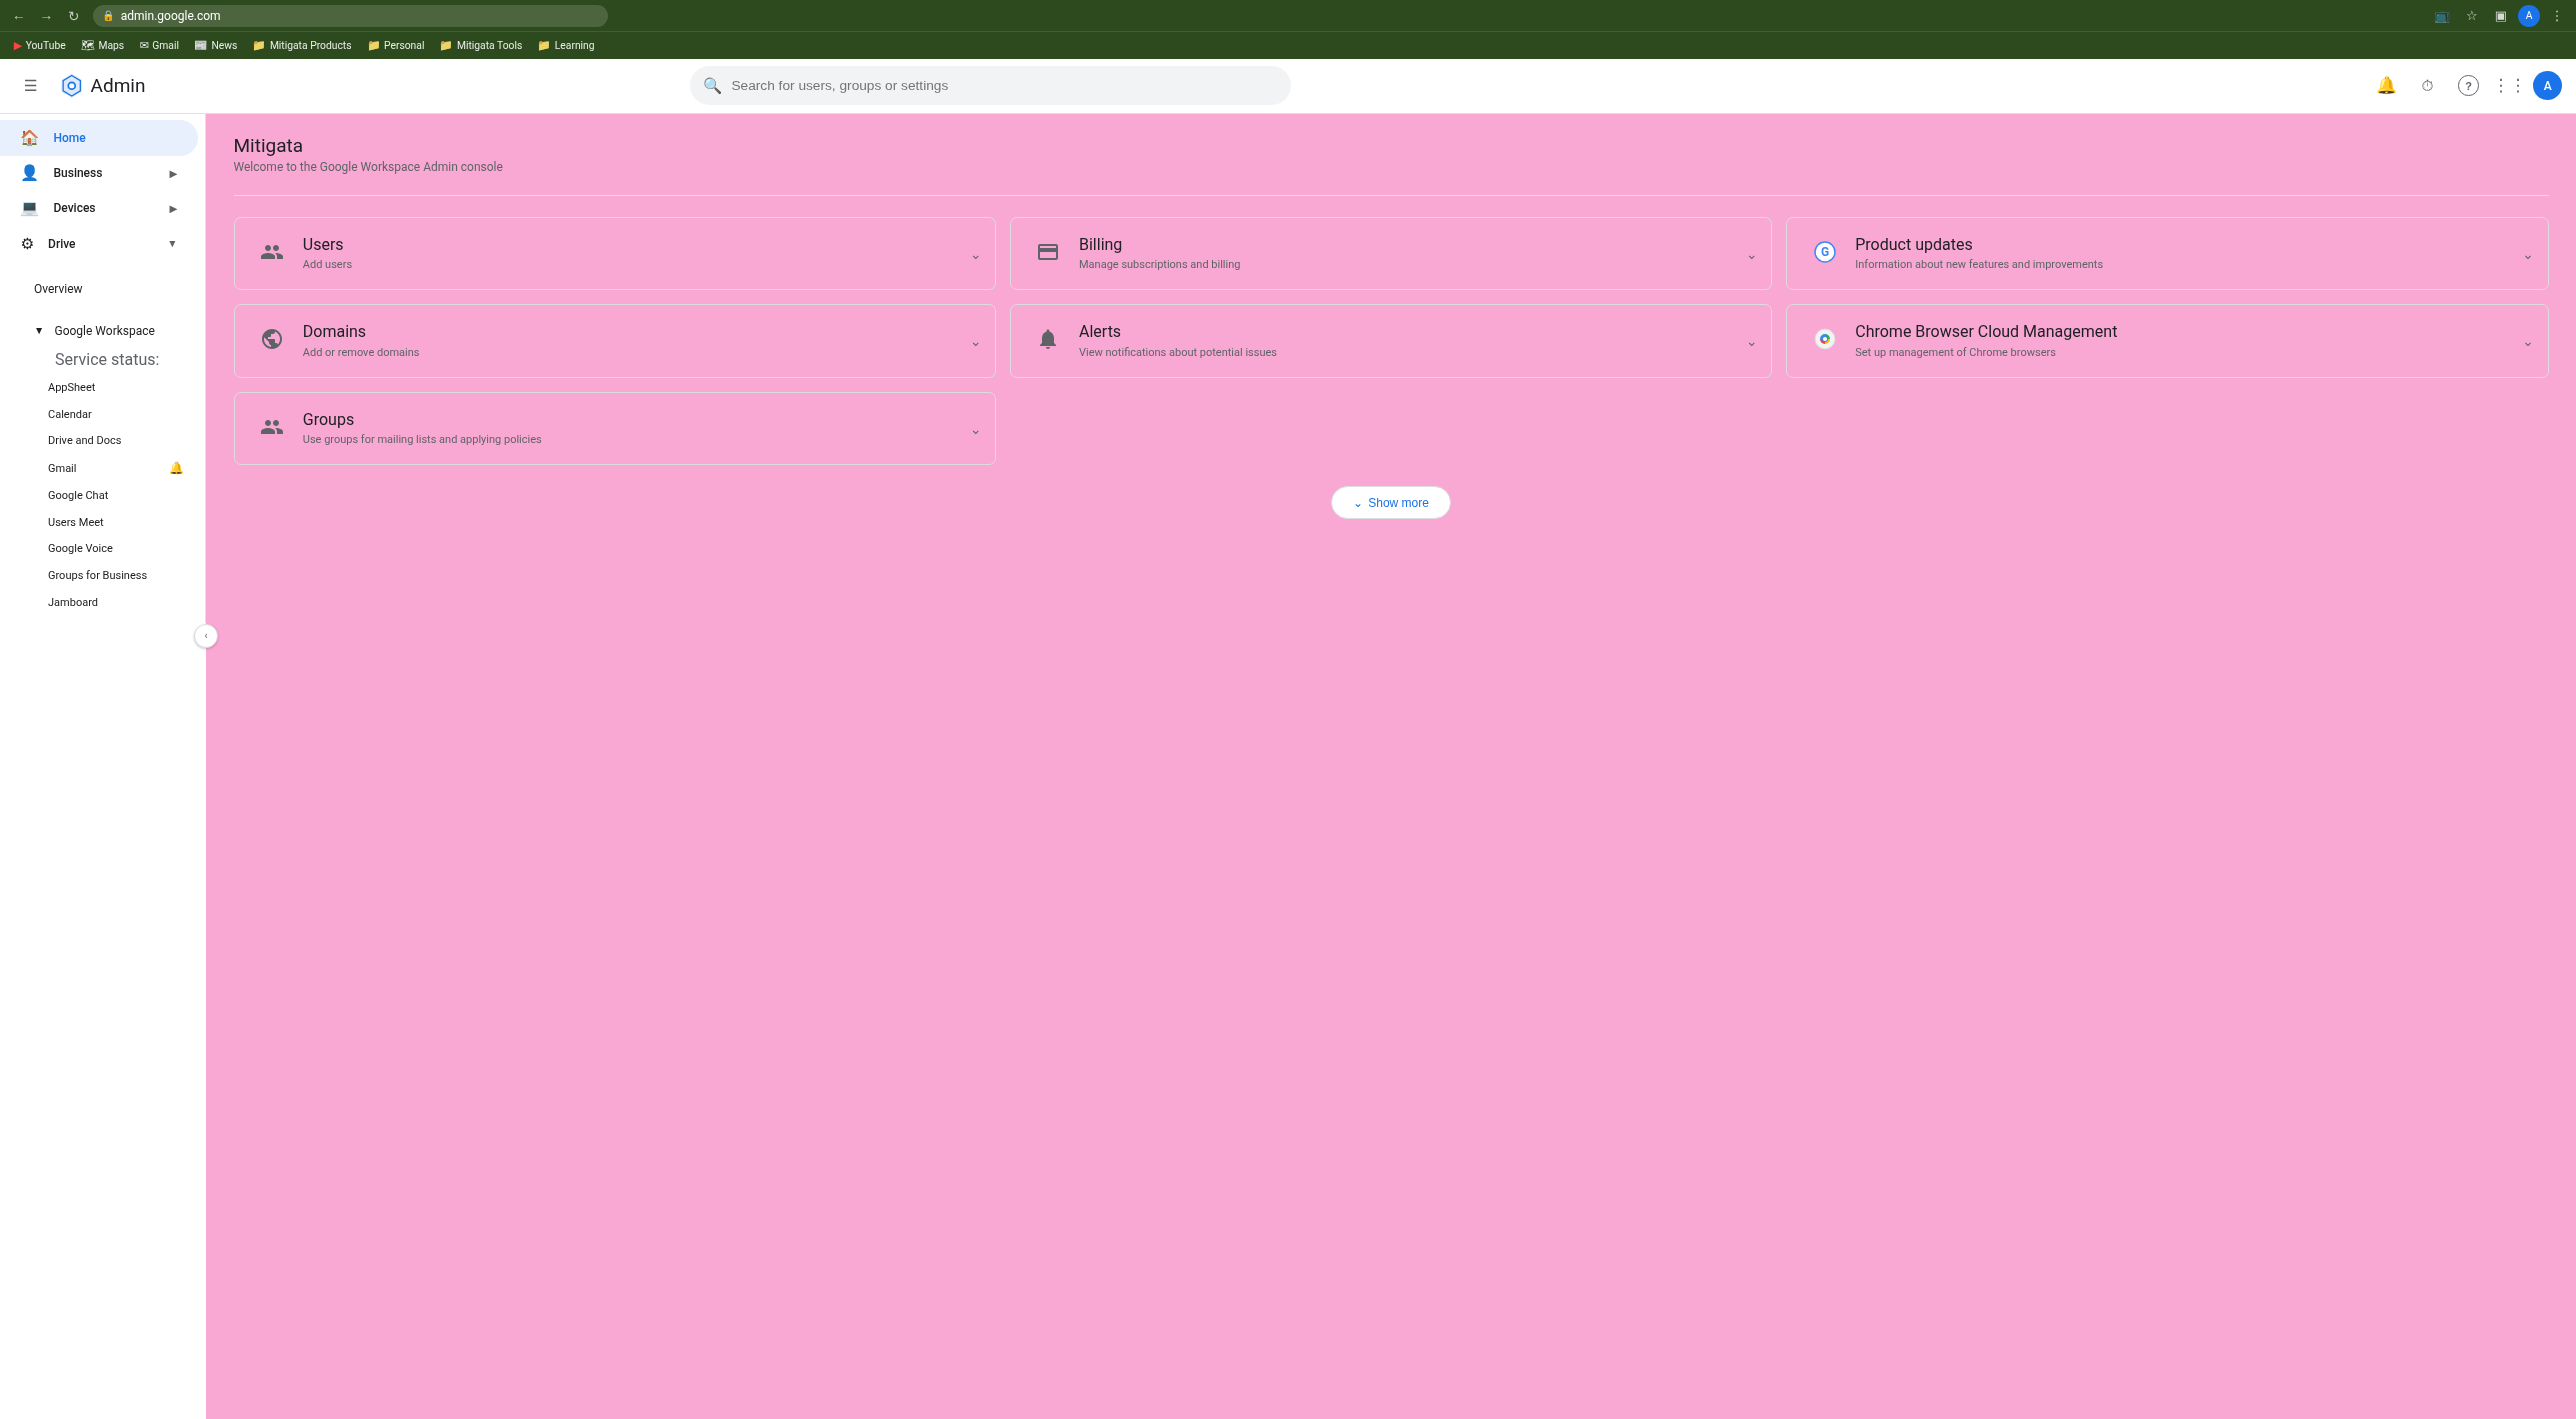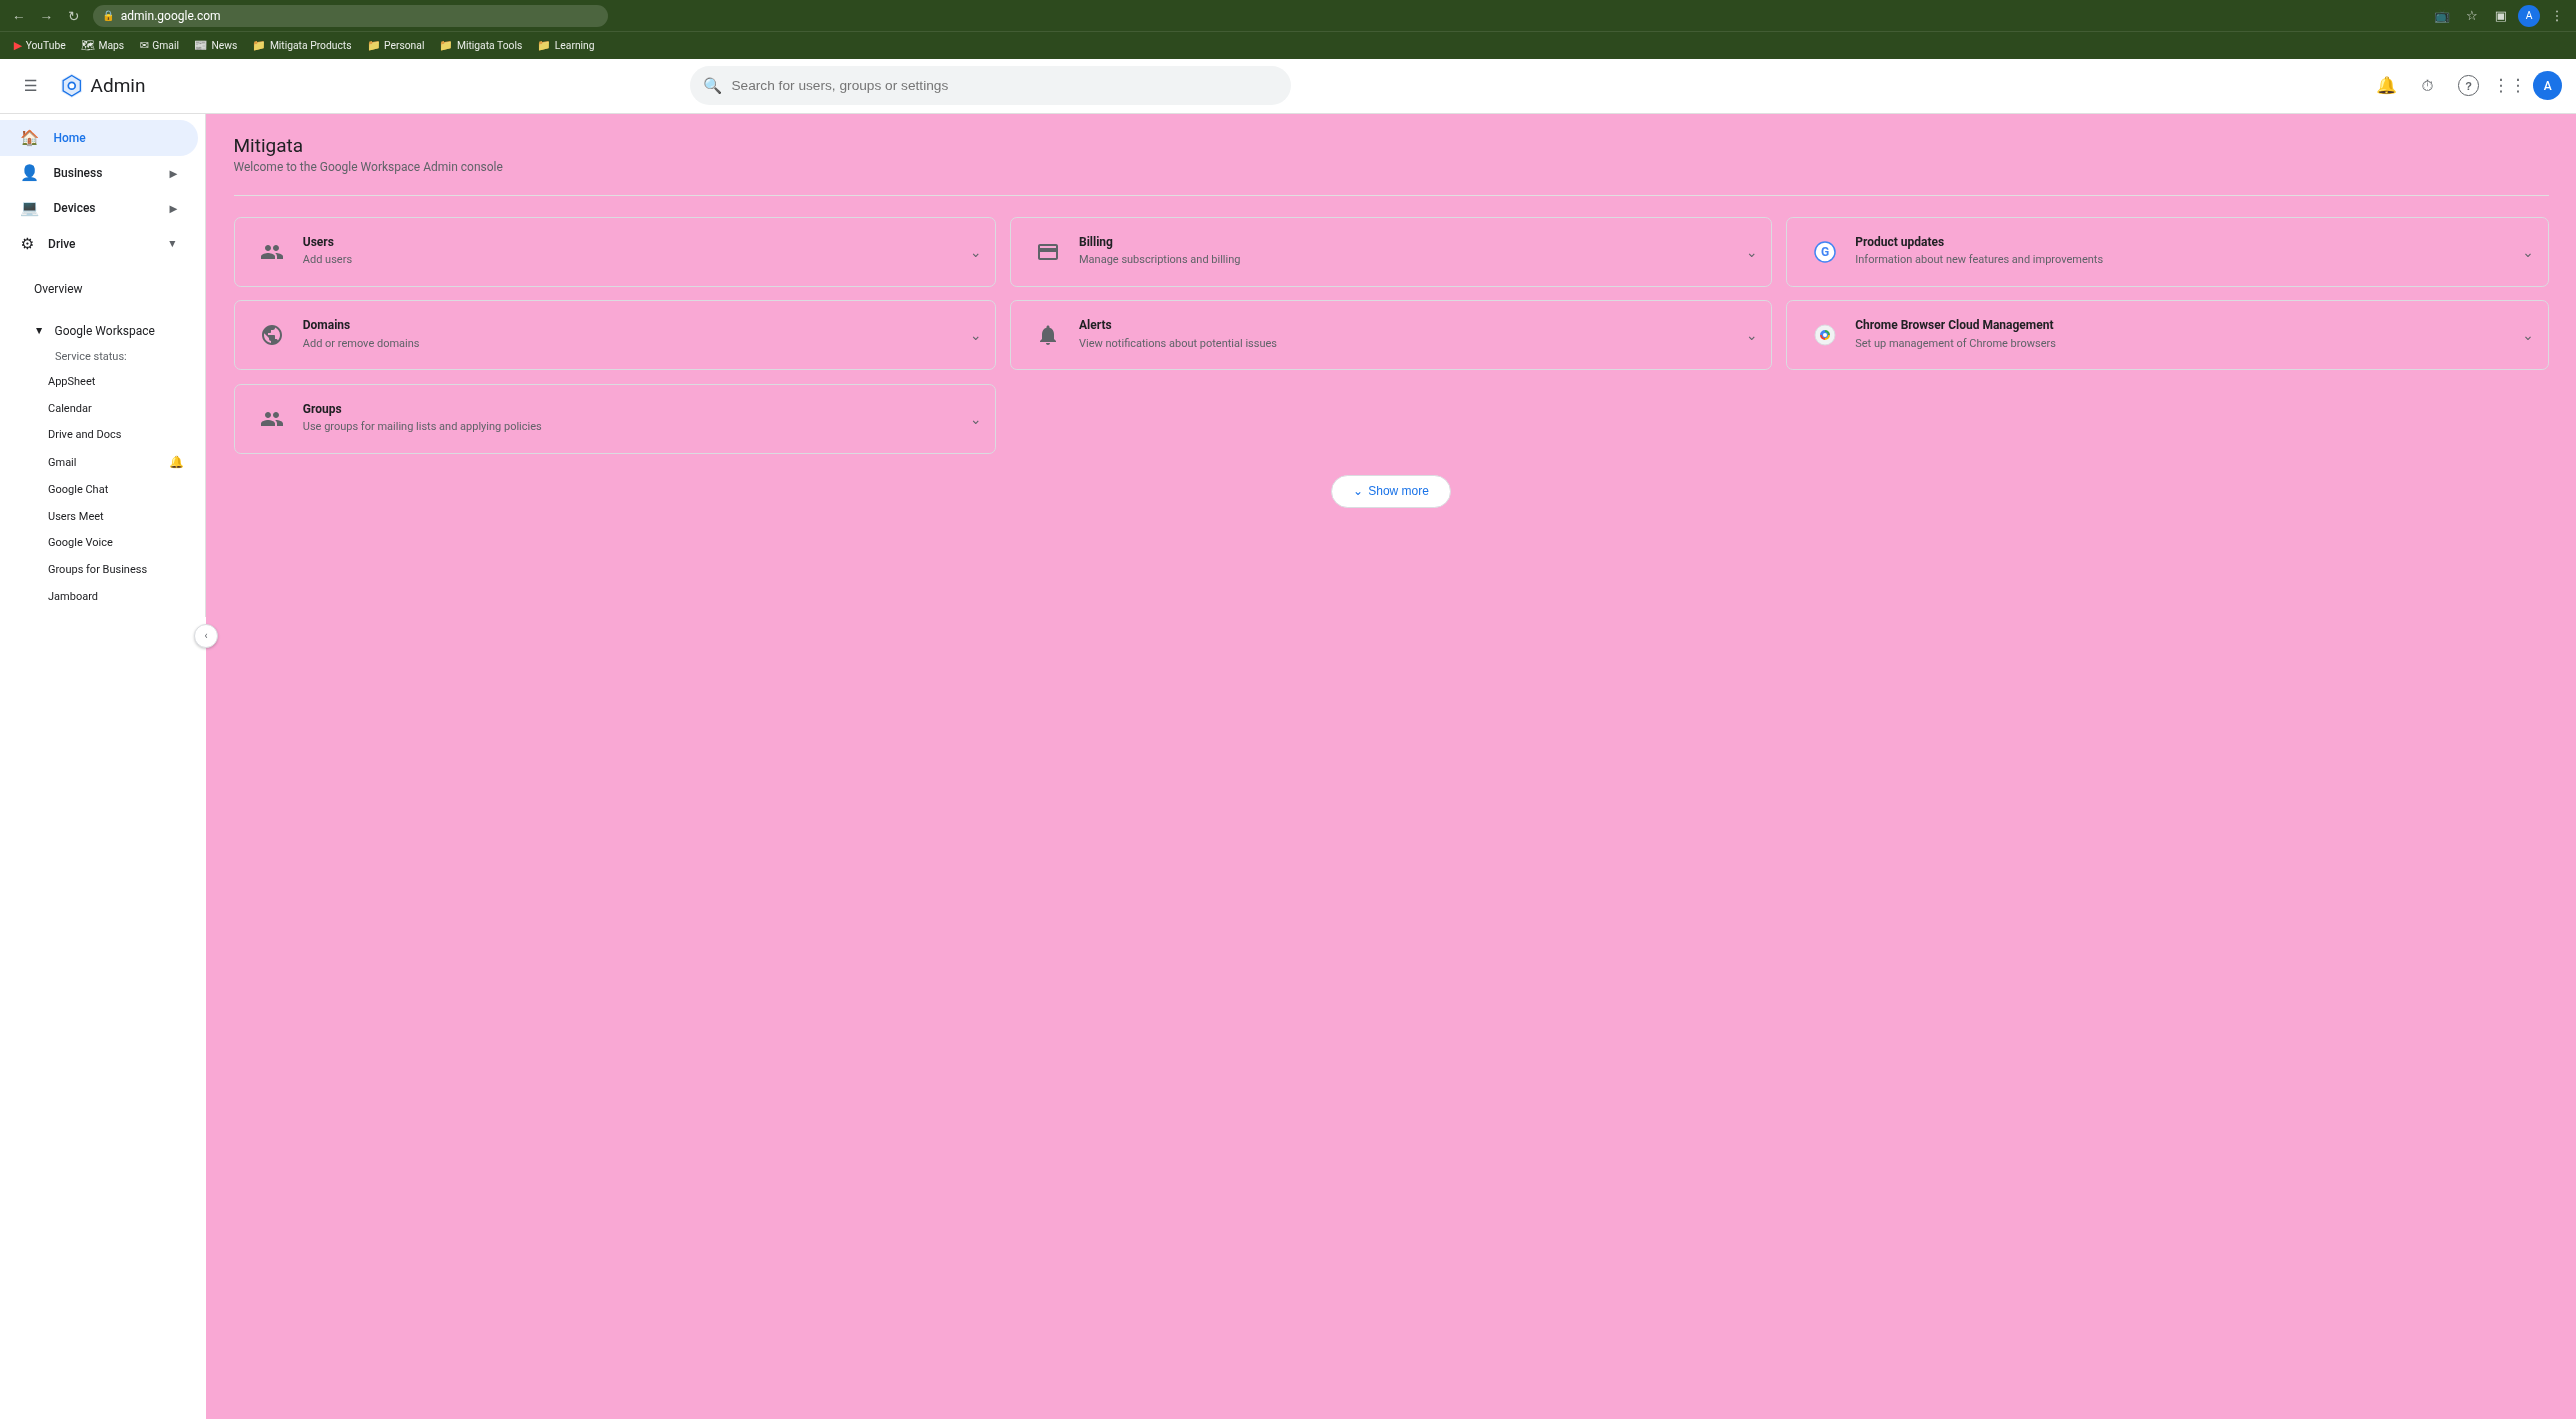--- a/index.html
+++ b/index.html
@@ -226,21 +226,21 @@
       cursor: pointer;
       font-size: 11px;
       color: #202124;
     }
 
     .service-status-item {
       display: flex;
       align-items: center;
       gap: 6.9px;
       padding: 5.1px 20.6px 5.1px 55px;
-      font-size: 11px;
+      font-size: 16px;
       color: #5f6368;
     }
 
     .bell-icon-small {
       font-size: 12px;
       color: #5f6368;
       margin-left: auto;
     }
 
     
@@ -296,21 +296,21 @@
       position: relative;
     }
     .card-icon {
       width: 34px; height: 34px;
       display: flex; align-items: center; justify-content: center;
       font-size: 19px;
       flex-shrink: 0;
       color: #5f6368;
     }
     .card-content { flex: 1; }
-    .card-title { font-size: 12px; font-weight: 700; color: #202124; margin-bottom: 3.4px; }
+    .card-title { font-size: 16px; font-weight: 400; color: #202124; margin-bottom: 3.4px; }
     .card-desc { font-size: 11px; color: #5f6368; line-height: 1.4; }
     .card-expand {
       position: absolute;
       right: 13.7px;
       top: 50%;
       transform: translateY(-50%);
       font-size: 13.7px;
       color: #5f6368;
     }
 

